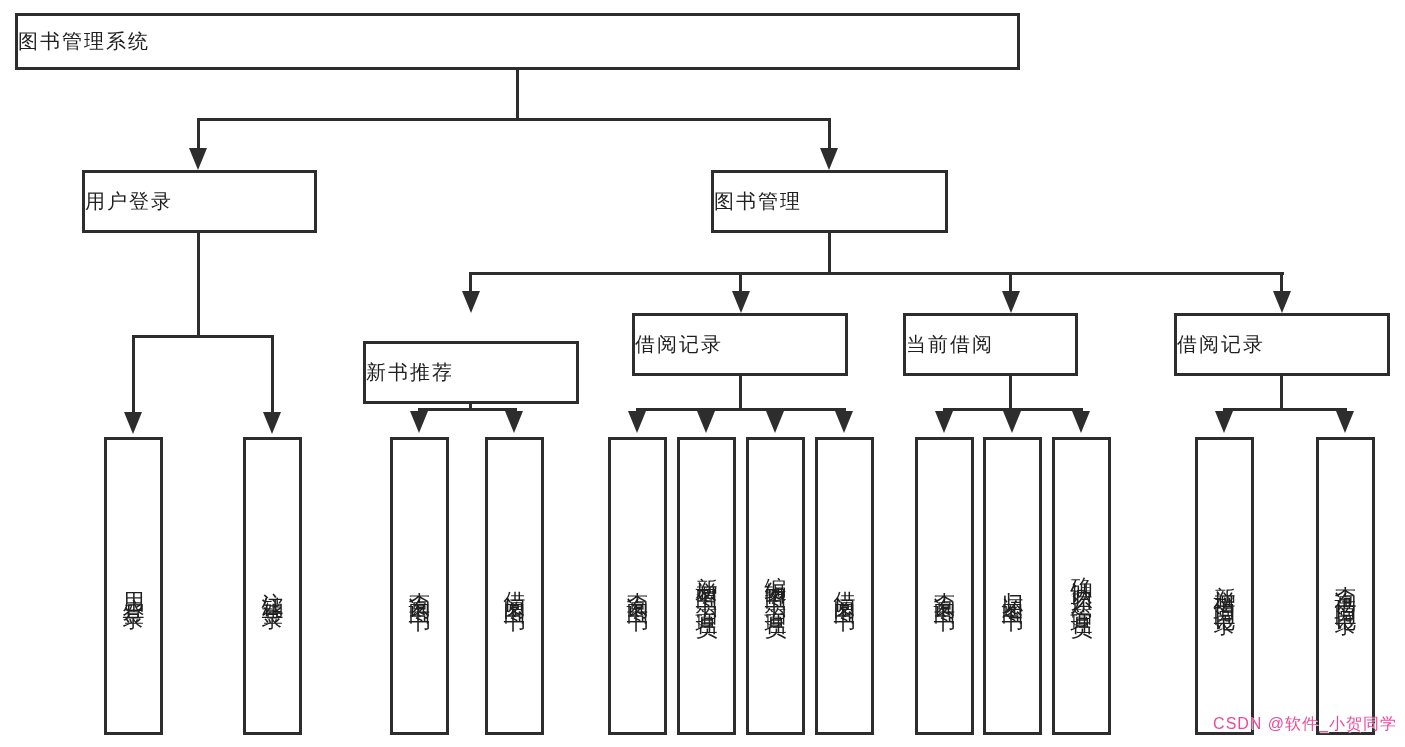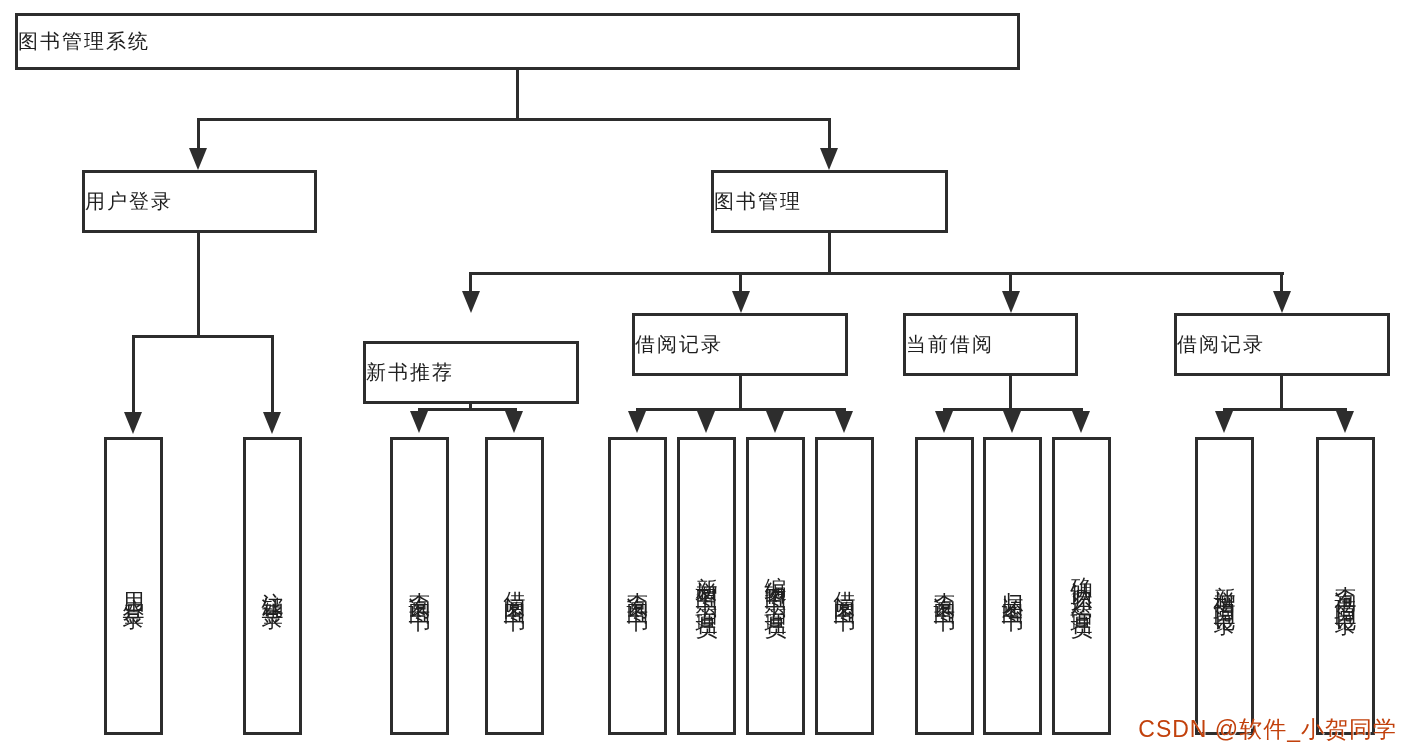--- a/index.html
+++ b/index.html
@@ -50,23 +50,23 @@
     width: 0; height: 0;
     border-left: 9px solid transparent;
     border-right: 9px solid transparent;
     border-top: 22px solid #2d2d2d;
     z-index: 1;
   }
   .watermark {
     position: absolute;
     top: 714px;
     right: 8px;
-    font-size: 23px;
+    font-size: 16px;
     letter-spacing: 1px;
-    color: #c2410c;
+    color: #ec4899;
     z-index: 5;
     text-shadow: 1px 1px 0 rgba(255,255,255,0.8);
   }
 </style>
 </head>
 <body>
 
 <div class="canvas">
 
   <div class="hbox" style="left:15px; top:13px; width:1005px; height:57px;">

